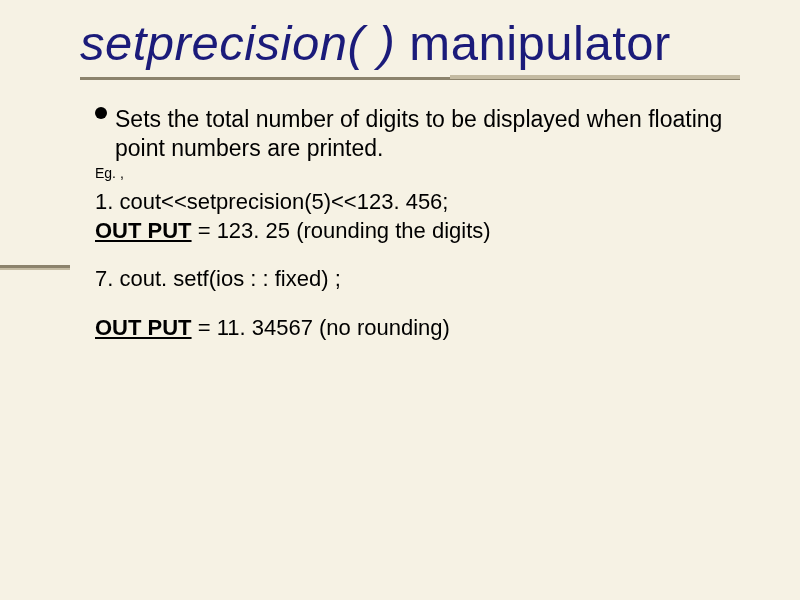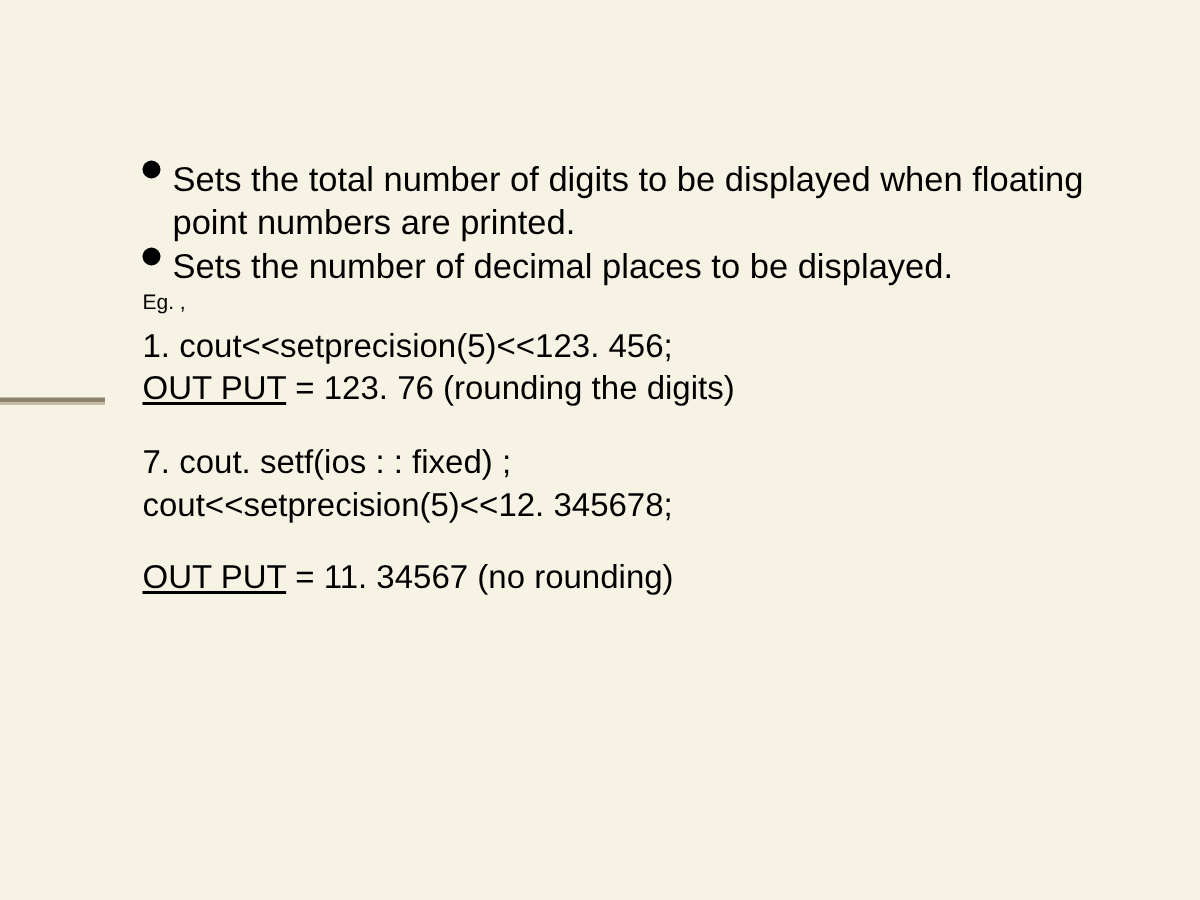--- a/index.html
+++ b/index.html
@@ -93,54 +93,55 @@
     font-size: 14px;
     margin: 2px 0 6px 0;
   }
 
   .example-block {
     font-size: 22px;
     line-height: 1.3;
     margin-bottom: 20px;
   }
 
-  .u { text-decoration: underline; }
+  .u { text-decoration: underline; font-weight: bold; }
 </style>
 </head>
 <body>
 
 <div class="slide">
 
+  <div class="title-wrap">
+    <div class="title">
+      <span class="em">setprecision( )</span><span> manipulator</span>
+    </div>
+    <div class="title-underline"></div>
+  </div>
 
   <div class="left-bar"></div>
 
   <div class="content">
 
     <div class="bullet">
       <span class="dot"></span>
       <span>Sets the total number of digits to be displayed when floating point numbers are printed.</span>
     </div>
 
-    <div class="bullet" style="margin-bottom:2px;">
-      <span class="dot"></span>
-      <span>Sets the number of decimal places to be displayed.</span>
-    </div>
 
     <div class="eg">Eg. ,</div>
 
     <div class="example-block">
       <div>1. cout&lt;&lt;setprecision(5)&lt;&lt;123. 456;</div>
       <div>
-        <span class="u">OUT PUT</span><span> = 123. 76 (rounding the digits)</span>
+        <span class="u">OUT PUT</span><span> = 123. 25 (rounding the digits)</span>
       </div>
     </div>
 
     <div class="example-block">
       <div>7. cout. setf(ios : : fixed) ;</div>
-      <div>cout&lt;&lt;setprecision(5)&lt;&lt;12. 345678;</div>
     </div>
 
     <div class="example-block" style="margin-bottom:0;">
       <span class="u">OUT PUT</span><span> = 11. 34567 (no rounding)</span>
     </div>
 
   </div>
 </div>
 
 </body></html>

